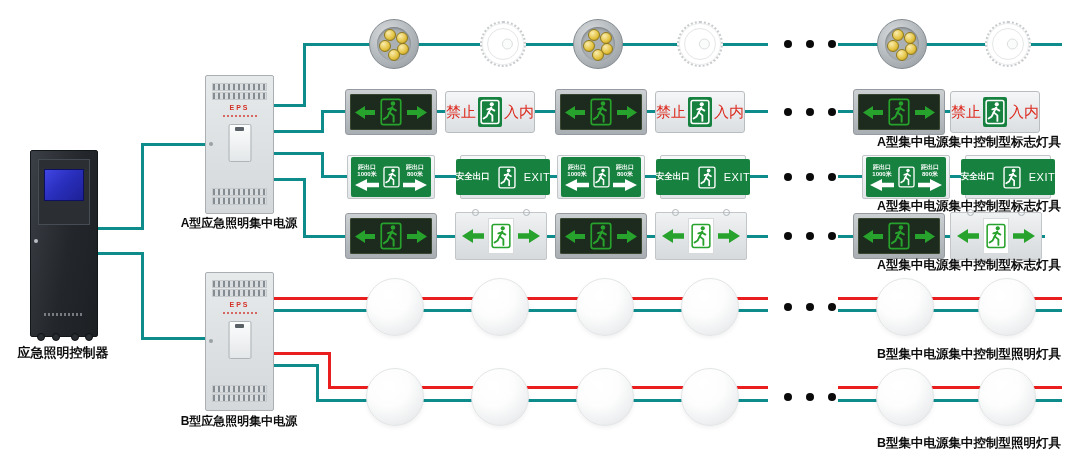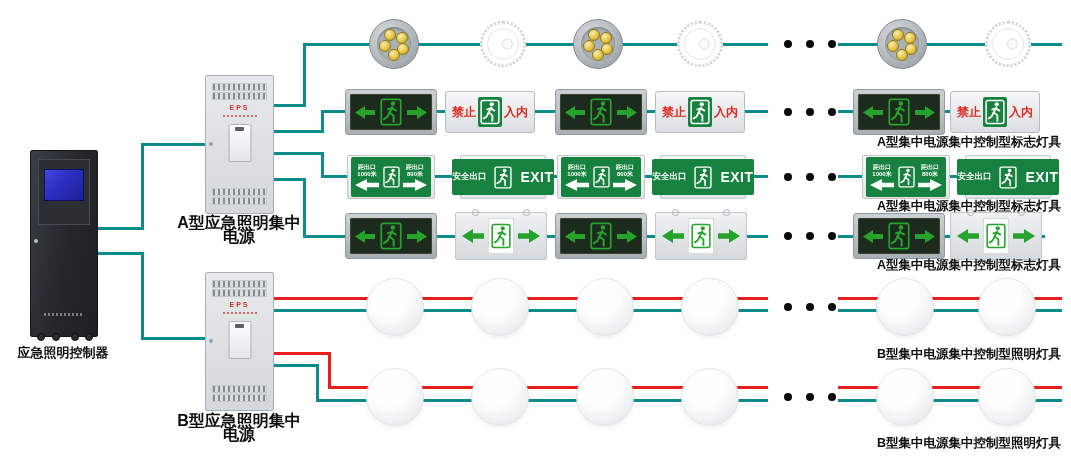--- a/index.html
+++ b/index.html
@@ -1,20 +1,20 @@
 <!DOCTYPE html>
 <html style="--teal: #0E8C8C; --red: #EA1E1E; --green: #27A22C; --pgreen: #17813F; --pdark: #1C2B1D; --alert: #DD2B20;"><head>
 <meta charset="utf-8">
 <style>
   html,body{margin:0;padding:0;background:#fff;}
   #canvas{position:relative;width:1071px;height:462px;background:#fff;overflow:hidden;
           font-family:"Liberation Sans", sans-serif;}
   .wire{position:absolute;z-index:1;}
   .dev{position:absolute;z-index:2;box-sizing:border-box;}
-  .lbl{position:absolute;z-index:3;font-weight:700;color:#0c0c0c;font-size:16px;line-height:14px;}
+  .lbl{position:absolute;z-index:3;font-weight:700;color:#0c0c0c;font-size:12px;line-height:14px;}
   .ctrl-lbl{left:3px;top:346px;width:120px;text-align:center;font-size:13px;}
   .cab-lbl{width:134px;text-align:center;}
   .cab-lbl-a{left:172px;top:216px;}
   .cab-lbl-b{left:172px;top:414px;}
   .row-lbl{right:10px;width:320px;text-align:right;font-size:12.5px;}
   .rl1{top:70px}.rl2{top:135px}.rl3{top:199px}.rl4{top:258px}.rl5{top:347px}.rl6{top:436px}
 
   
   .controller{position:absolute;left:30px;top:150px;width:66px;height:185px;z-index:2;
     background:linear-gradient(100deg,#3b4046 0%,#23262b 55%,#1d2023 100%);
@@ -66,35 +66,35 @@
   
   .sign{display:flex;align-items:center;justify-content:center;}
   .pan{flex:1;height:100%;display:flex;align-items:center;justify-content:space-evenly;border-radius:2px;}
   .pan.dark{background:var(--pdark);box-shadow:inset 0 0 0 1px #39462f;}
   .pan.green{background:var(--pgreen);}
   .exit_dark{width:92px;height:46px;padding:4px;border-radius:3px;border:1px solid #959ba0;
     background:linear-gradient(180deg,#ccd0d3,#a8aeb2);}
   .exit_dark .arr{width:20px;height:13px;} .exit_dark .doorman{width:22px;height:28px;}
   .no_entry{width:90px;height:42px;gap:2px;border-radius:3px;border:1px solid #b8bdc0;
     background:linear-gradient(180deg,#f4f6f7,#dcdfe2);}
-  .ne-t{font-size:12px;font-weight:700;color:var(--alert);}
+  .ne-t{font-size:15px;font-weight:400;color:var(--alert);}
   .ne-box{width:24px;height:30px;background:var(--pgreen);border-radius:2px;display:flex;
     align-items:center;justify-content:center;}
   .ne-box .doorman{width:20px;height:26px;}
   .distance{width:88px;height:44px;padding:3px;border-radius:2px;border:1px solid #c2c6c9;
     background:linear-gradient(180deg,#f7f9f9,#e2e5e7);}
   .distance .pan{justify-content:space-between;padding:2px 4px;}
   .dc{display:flex;flex-direction:column;align-items:center;gap:1px;}
   .tiny{font-size:6px;line-height:7px;font-weight:700;color:#fff;text-align:center;white-space:nowrap;}
   .distance .arr{width:24px;height:12px;} .distance .doorman{width:17px;height:26px;}
   .exit_cn{width:86px;height:44px;padding:3px;border-radius:2px;border:1px solid #c2c6c9;
     background:linear-gradient(180deg,#f7f9f9,#e2e5e7);}
   .exit_cn .pan{gap:8px;}
   .cn{font-size:8.5px;font-weight:700;color:#fff;white-space:nowrap;}
-  .en{font-size:14px;font-weight:700;color:#fff;letter-spacing:.5px;}
+  .en{font-size:11px;font-weight:400;color:#fff;letter-spacing:.5px;}
   .exit_cn .doorman{width:18px;height:27px;}
   .exit_hanging{width:92px;height:48px;gap:4px;border-radius:2px;border:1px solid #c2c6c9;
     background:linear-gradient(180deg,#f0f2f3,#d6dadc);}
   .hook{position:absolute;top:-4px;width:5px;height:5px;border:1.5px solid #aeb4b8;border-radius:50%;}
   .exit_hanging .arr{width:22px;height:14px;}
   .hg-door{width:24px;height:34px;background:#fff;border:1px solid #d8dbdd;display:flex;
     align-items:center;justify-content:center;}
   .hg-door .doorman{width:20px;height:30px;}
   .ellipsis{width:52px;height:8px;display:flex;justify-content:space-between;align-items:center;}
   .ellipsis i{width:8px;height:8px;border-radius:50%;background:#0a0a0a;}

